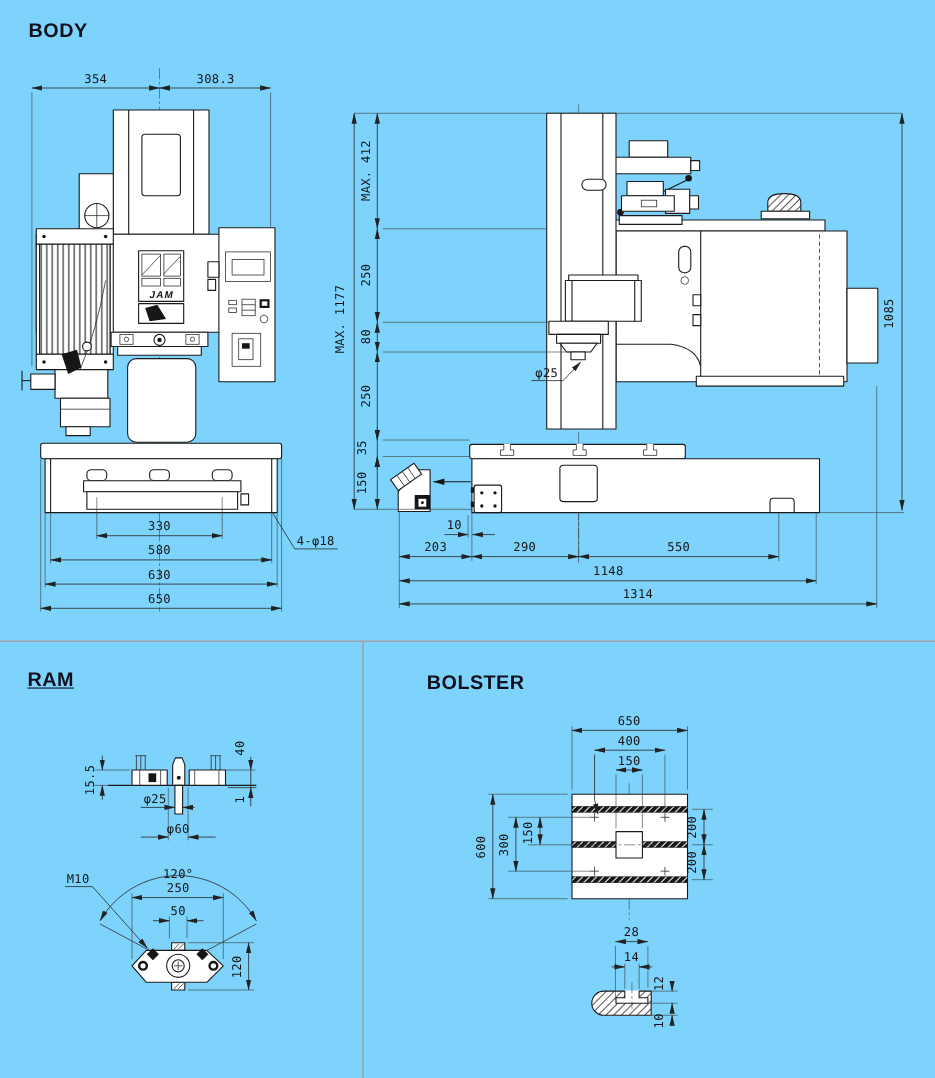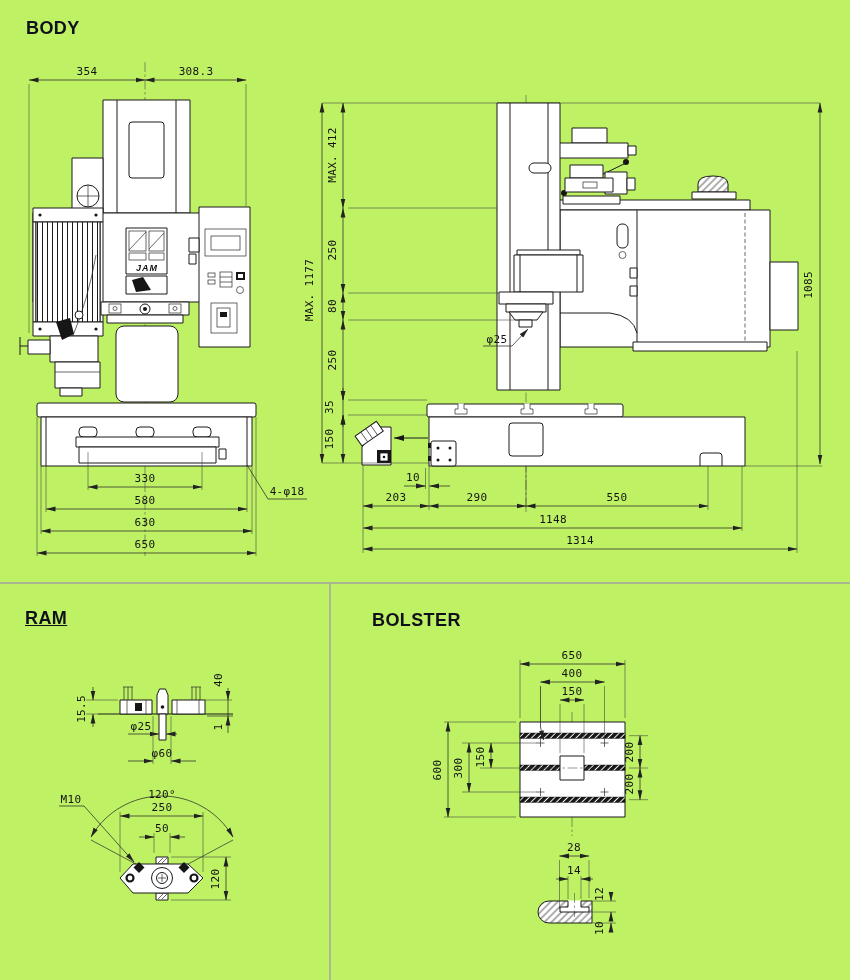--- a/index.html
+++ b/index.html
@@ -1,16 +1,16 @@
 <!DOCTYPE html>
 <html><head>
 <meta charset="utf-8">
 <style>
   html,body{margin:0;padding:0;background:#fff;}
-  .page{position:relative;width:850px;height:980px;background:#bef264;overflow:hidden;
+  .page{position:relative;width:850px;height:980px;background:#7dd3fc;overflow:hidden;
         font-family:"Liberation Sans",sans-serif;}
   .sec-title{position:absolute;font:700 18px "Liberation Sans",sans-serif;color:#10101c;letter-spacing:.4px;}
   svg{position:absolute;left:0;top:0;}
   .ol{stroke:#1a1a1a;stroke-width:1;fill:none;stroke-linejoin:round;}
   .olf{stroke:#1a1a1a;stroke-width:1;fill:#ffffff;stroke-linejoin:round;}
   .thin{stroke:#2a2a2a;stroke-width:.7;fill:none;}
   .ext{stroke:#3a3a3a;stroke-width:.55;fill:none;}
   .dim{stroke:#2a2a2a;stroke-width:.75;fill:none;}
   .cl{stroke:#444;stroke-width:.55;fill:none;stroke-dasharray:10 2.5 2.5 2.5;}
   .dsh{stroke:#2a2a2a;stroke-width:.7;fill:none;stroke-dasharray:4 2.5;}
@@ -18,21 +18,21 @@
   text.d{font-family:"DejaVu Sans Mono",monospace;font-size:11px;fill:#141414;text-anchor:middle;letter-spacing:.3px;}
   text.logo{font:italic 700 9px "Liberation Sans",sans-serif;fill:#111;text-anchor:middle;letter-spacing:1px;}
 </style>
 </head>
 <body>
 
 <div class="page">
 
   <div class="sec-title" style="left:26px;top:18px;">BODY</div>
   <div class="sec-title" style="left:25px;top:608px;text-decoration:underline;">RAM</div>
-  <div class="sec-title" style="left:372px;top:610px;">BOLSTER</div>
+  <div class="sec-title" style="left:388px;top:610px;">BOLSTER</div>
 
   <svg width="850" height="980" viewBox="0 0 850 980">
     <defs>
       <marker id="ar" viewBox="0 0 10 6" refX="9.5" refY="3" markerWidth="10" markerHeight="6" orient="auto-start-reverse" markerUnits="userSpaceOnUse">
         <path d="M0,0.6 L10,3 L0,5.4 Z" fill="#222"></path>
       </marker>
       <pattern id="fins" width="5" height="10" patternUnits="userSpaceOnUse">
         <rect width="5" height="10" fill="#fff"></rect>
         <line x1="2.5" y1="0" x2="2.5" y2="10" stroke="#1a1a1a" stroke-width="1"></line>
       </pattern>

